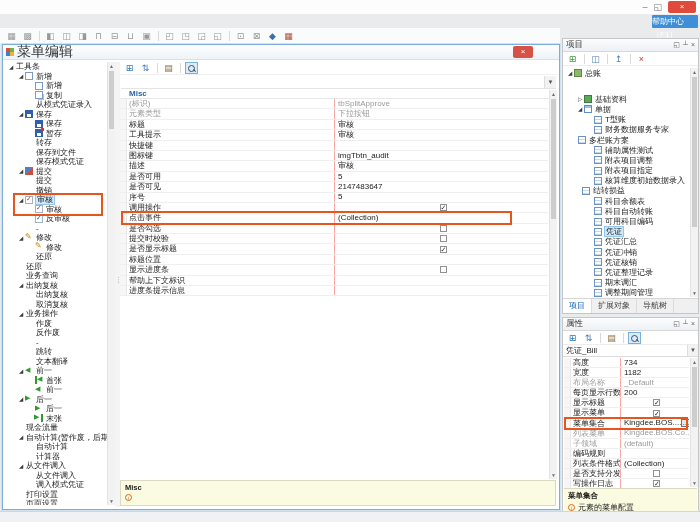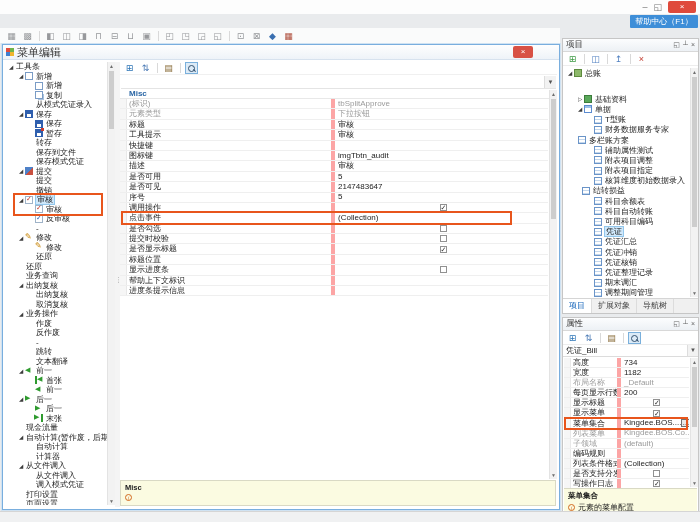--- a/index.html
+++ b/index.html
@@ -5,38 +5,38 @@
   :root{ --annot:#e8551c; --sel:#cfe8fb; --selbd:#93c7ec; --bd:#c9c9c9; }
   *{box-sizing:border-box;margin:0;padding:0;font-family:"Liberation Sans","DejaVu Sans",sans-serif;}
   html,body{width:700px;height:522px;overflow:hidden;}
   body{position:relative;background:#e9ebed;font-size:8px;color:#1c1c1c;}
 
   
   .app-top{position:absolute;left:0;top:0;width:700px;height:14px;background:#fdfdfd;}
   .winctl{position:absolute;right:4px;top:1px;display:flex;align-items:center;gap:6px;}
   .winctl .wbtn{color:#777;font-size:9px;line-height:12px;cursor:default;}
   .winctl .close{width:28px;height:12px;background:#df4a3c;border-radius:2px;color:#fff;text-align:center;font-size:8px;line-height:12px;}
-  .help-btn{position:absolute;right:2px;top:15px;width:68px;height:13px;background:#3e8ed8;color:#fff;font-size:8px;line-height:13px;text-align:center;border-radius:1px;}
+  .help-btn{position:absolute;right:2px;top:15px;width:46px;height:13px;background:#3e8ed8;color:#fff;font-size:8px;line-height:13px;text-align:left;border-radius:1px;}
   .main-toolbar{position:absolute;left:0;top:28px;width:560px;height:15px;background:#fafbfb;display:flex;align-items:center;padding-left:5px;}
   .tbi{display:inline-flex;align-items:center;justify-content:center;width:13px;height:12px;font-size:9px;color:#97999c;margin-right:3px;}
   .tsep{width:1px;height:10px;background:#d9d9d9;margin:0 4px 0 2px;display:inline-block;}
   .tbi.boxed{border:1px solid #7ab0dc;background:#dcebf7;}
   .mag{position:relative;}
   .mag::before{content:"";position:absolute;left:2px;top:2px;width:5px;height:5px;border:1px solid #33506e;border-radius:50%;}
   .mag::after{content:"";position:absolute;left:7px;top:7px;width:3px;height:1px;background:#33506e;transform:rotate(45deg);}
 
   
   .win{position:absolute;left:2px;top:44px;width:558px;height:466px;background:#fff;border:1px solid #79aede;box-shadow:0 0 0 1px #cfe2f2;}
   .win-titlebar{position:relative;height:15px;background:linear-gradient(#fefefe,#eef3f8);border-bottom:1px solid #d7e2ee;display:flex;align-items:center;padding-left:3px;}
   .appgrid{width:8px;height:8px;margin-right:3px;background:
     linear-gradient(#e14b3b,#e14b3b) 0 0/4px 4px no-repeat,
     linear-gradient(#6fb44a,#6fb44a) 4px 0/4px 4px no-repeat,
     linear-gradient(#3f7fd0,#3f7fd0) 0 4px/4px 4px no-repeat,
     linear-gradient(#f0b52e,#f0b52e) 4px 4px/4px 4px no-repeat;}
-  .win-title{font-size:11px;color:#333;}
+  .win-title{font-size:14px;color:#333;}
   .win-close{position:absolute;right:26px;top:1px;width:20px;height:12px;background:#d85145;border-radius:2px;color:#fff;font-size:8px;line-height:12px;text-align:center;}
   .win-body{position:absolute;left:0;top:16px;right:0;bottom:0;}
 
   
   .mtree{position:absolute;left:2px;top:1px;width:110px;bottom:4px;overflow:hidden;background:#fff;}
   .trow{display:flex;align-items:center;white-space:nowrap;cursor:default;}
   #menu-tree .trow{height:9.5px;font-size:8px;}
   .exp{width:8px;flex:none;font-size:5.5px;color:#3c3c3c;text-align:center;line-height:8px;}
   .ti{width:8px;height:8px;flex:none;margin-right:2px;position:relative;display:inline-block;}
   .tlabel{padding:0 1px;line-height:9px;}
@@ -73,21 +73,21 @@
 
   
   .pgmid{position:absolute;left:117px;top:0;right:2px;bottom:2px;background:#fff;}
   .pg-toolbar{height:14px;display:flex;align-items:center;padding-left:3px;border-bottom:1px solid #f0f0f0;}
   .pg-filter{position:relative;height:13px;border-bottom:1px solid #e4e4e4;margin:1px 1px 0 1px;background:#fff;}
   .pg-filter .dd{position:absolute;right:0;top:0;width:12px;height:12px;background:#f2f2f2;border-left:1px solid #ddd;color:#555;font-size:6px;text-align:center;line-height:12px;}
   .gcat{height:10px;line-height:10px;padding-left:9px;color:#2a66a5;font-weight:bold;font-size:8px;border-bottom:1px solid #e8e8e8;}
   .grows{position:relative;}
   .grow{display:grid;grid-template-columns:7px 208px 1fr;height:10.4px;border-bottom:1px solid #efefef;position:relative;}
   .gut{background:#f6f6f6;border-right:1px solid #e8e8e8;}
-  .gname{padding-left:2px;line-height:9.5px;border-right:4px solid #fca5a5;overflow:hidden;white-space:nowrap;font-size:8px;}
+  .gname{padding-left:2px;line-height:9.5px;border-right:1px solid #fca5a5;overflow:hidden;white-space:nowrap;font-size:8px;}
   .gval{padding-left:3px;line-height:9.5px;overflow:hidden;white-space:nowrap;font-size:8px;display:flex;align-items:center;}
   .gval.center{justify-content:center;}
   .muted .gname,.muted .vtext{color:#9b9b9b;}
   .cb{width:7px;height:7px;border:1px solid #919191;background:#fff;display:inline-block;position:relative;}
   .cb.on::after{content:"✓";position:absolute;left:0;top:-2px;font-size:7px;color:#333;}
   .ellipsis{margin-left:auto;margin-right:2px;width:12px;height:8px;border:1px solid #707070;background:#e8e8e8;font-size:7px;line-height:6px;text-align:center;}
   .annot .annot-overlay{position:absolute;top:-2px;bottom:-2px;left:1px;right:36px;border:2px solid var(--annot);z-index:4;pointer-events:none;}
   .pgright .annot .annot-overlay{left:0;right:1px;}
   .pg-desc{position:absolute;left:0;right:1px;bottom:1px;height:26px;background:#fbfbe1;border:1px solid #d9d9c4;padding:2px 4px;}
   .pg-desc .dt{font-weight:bold;font-size:7.5px;}

